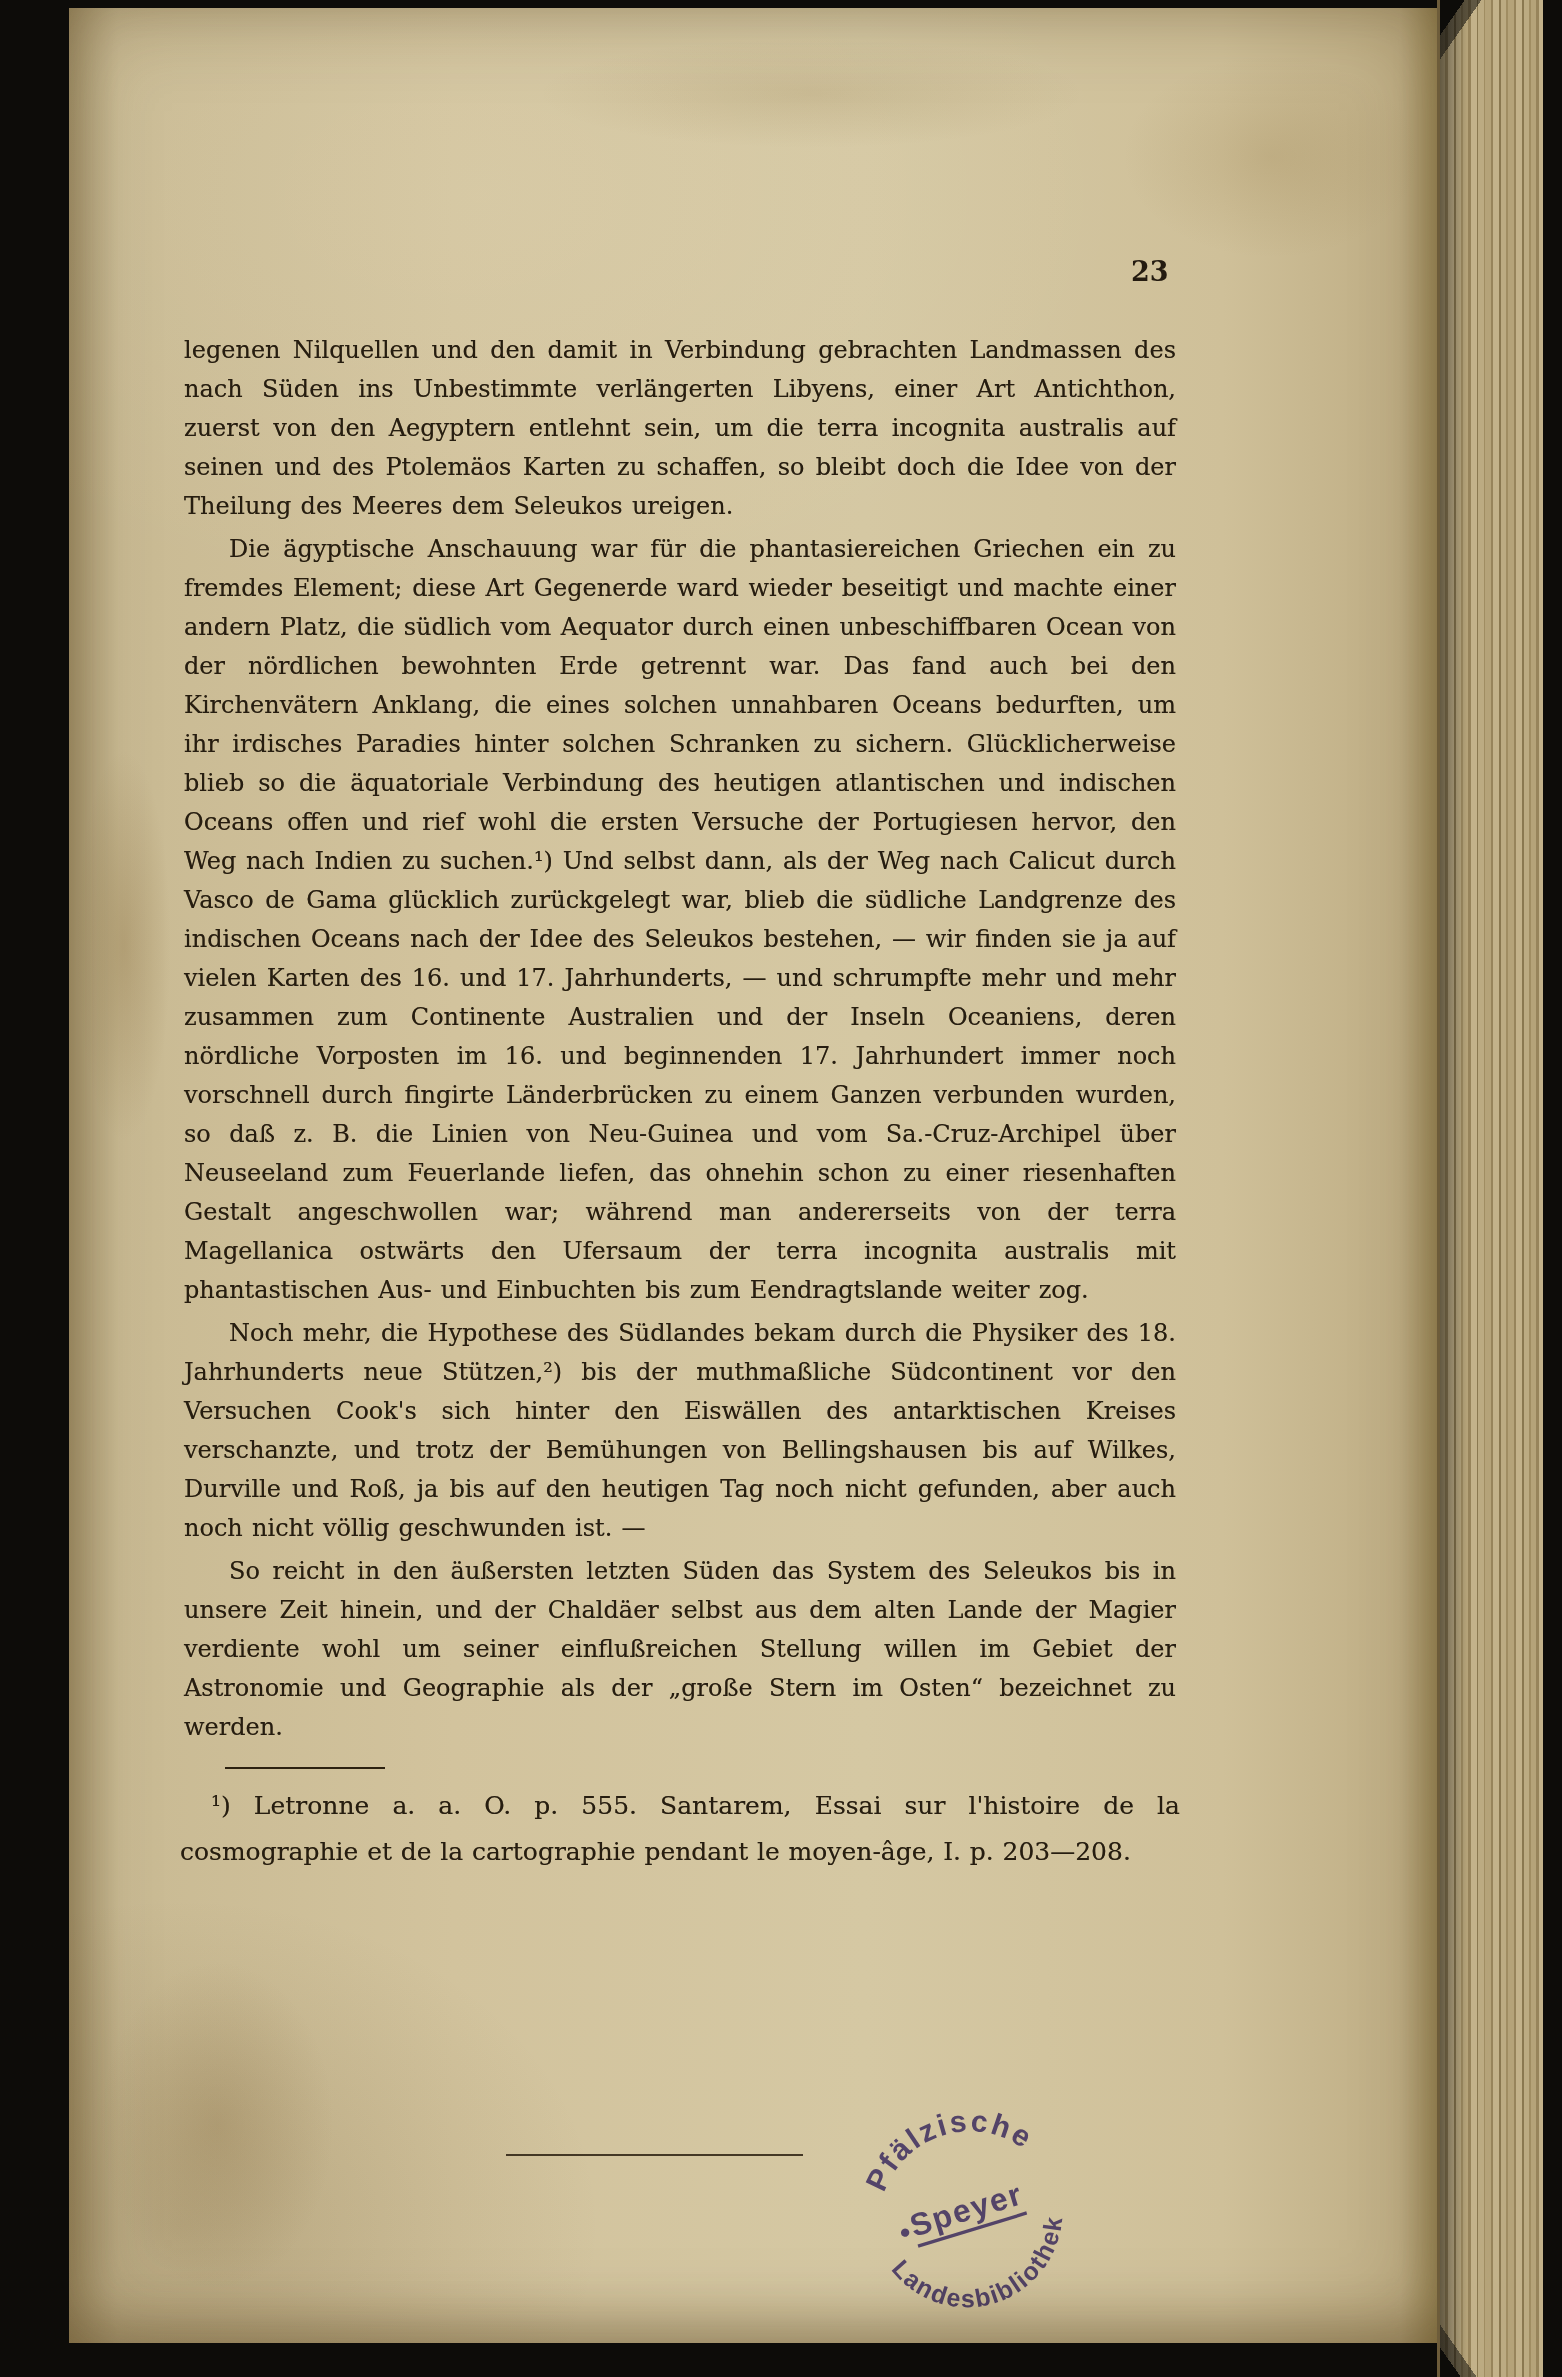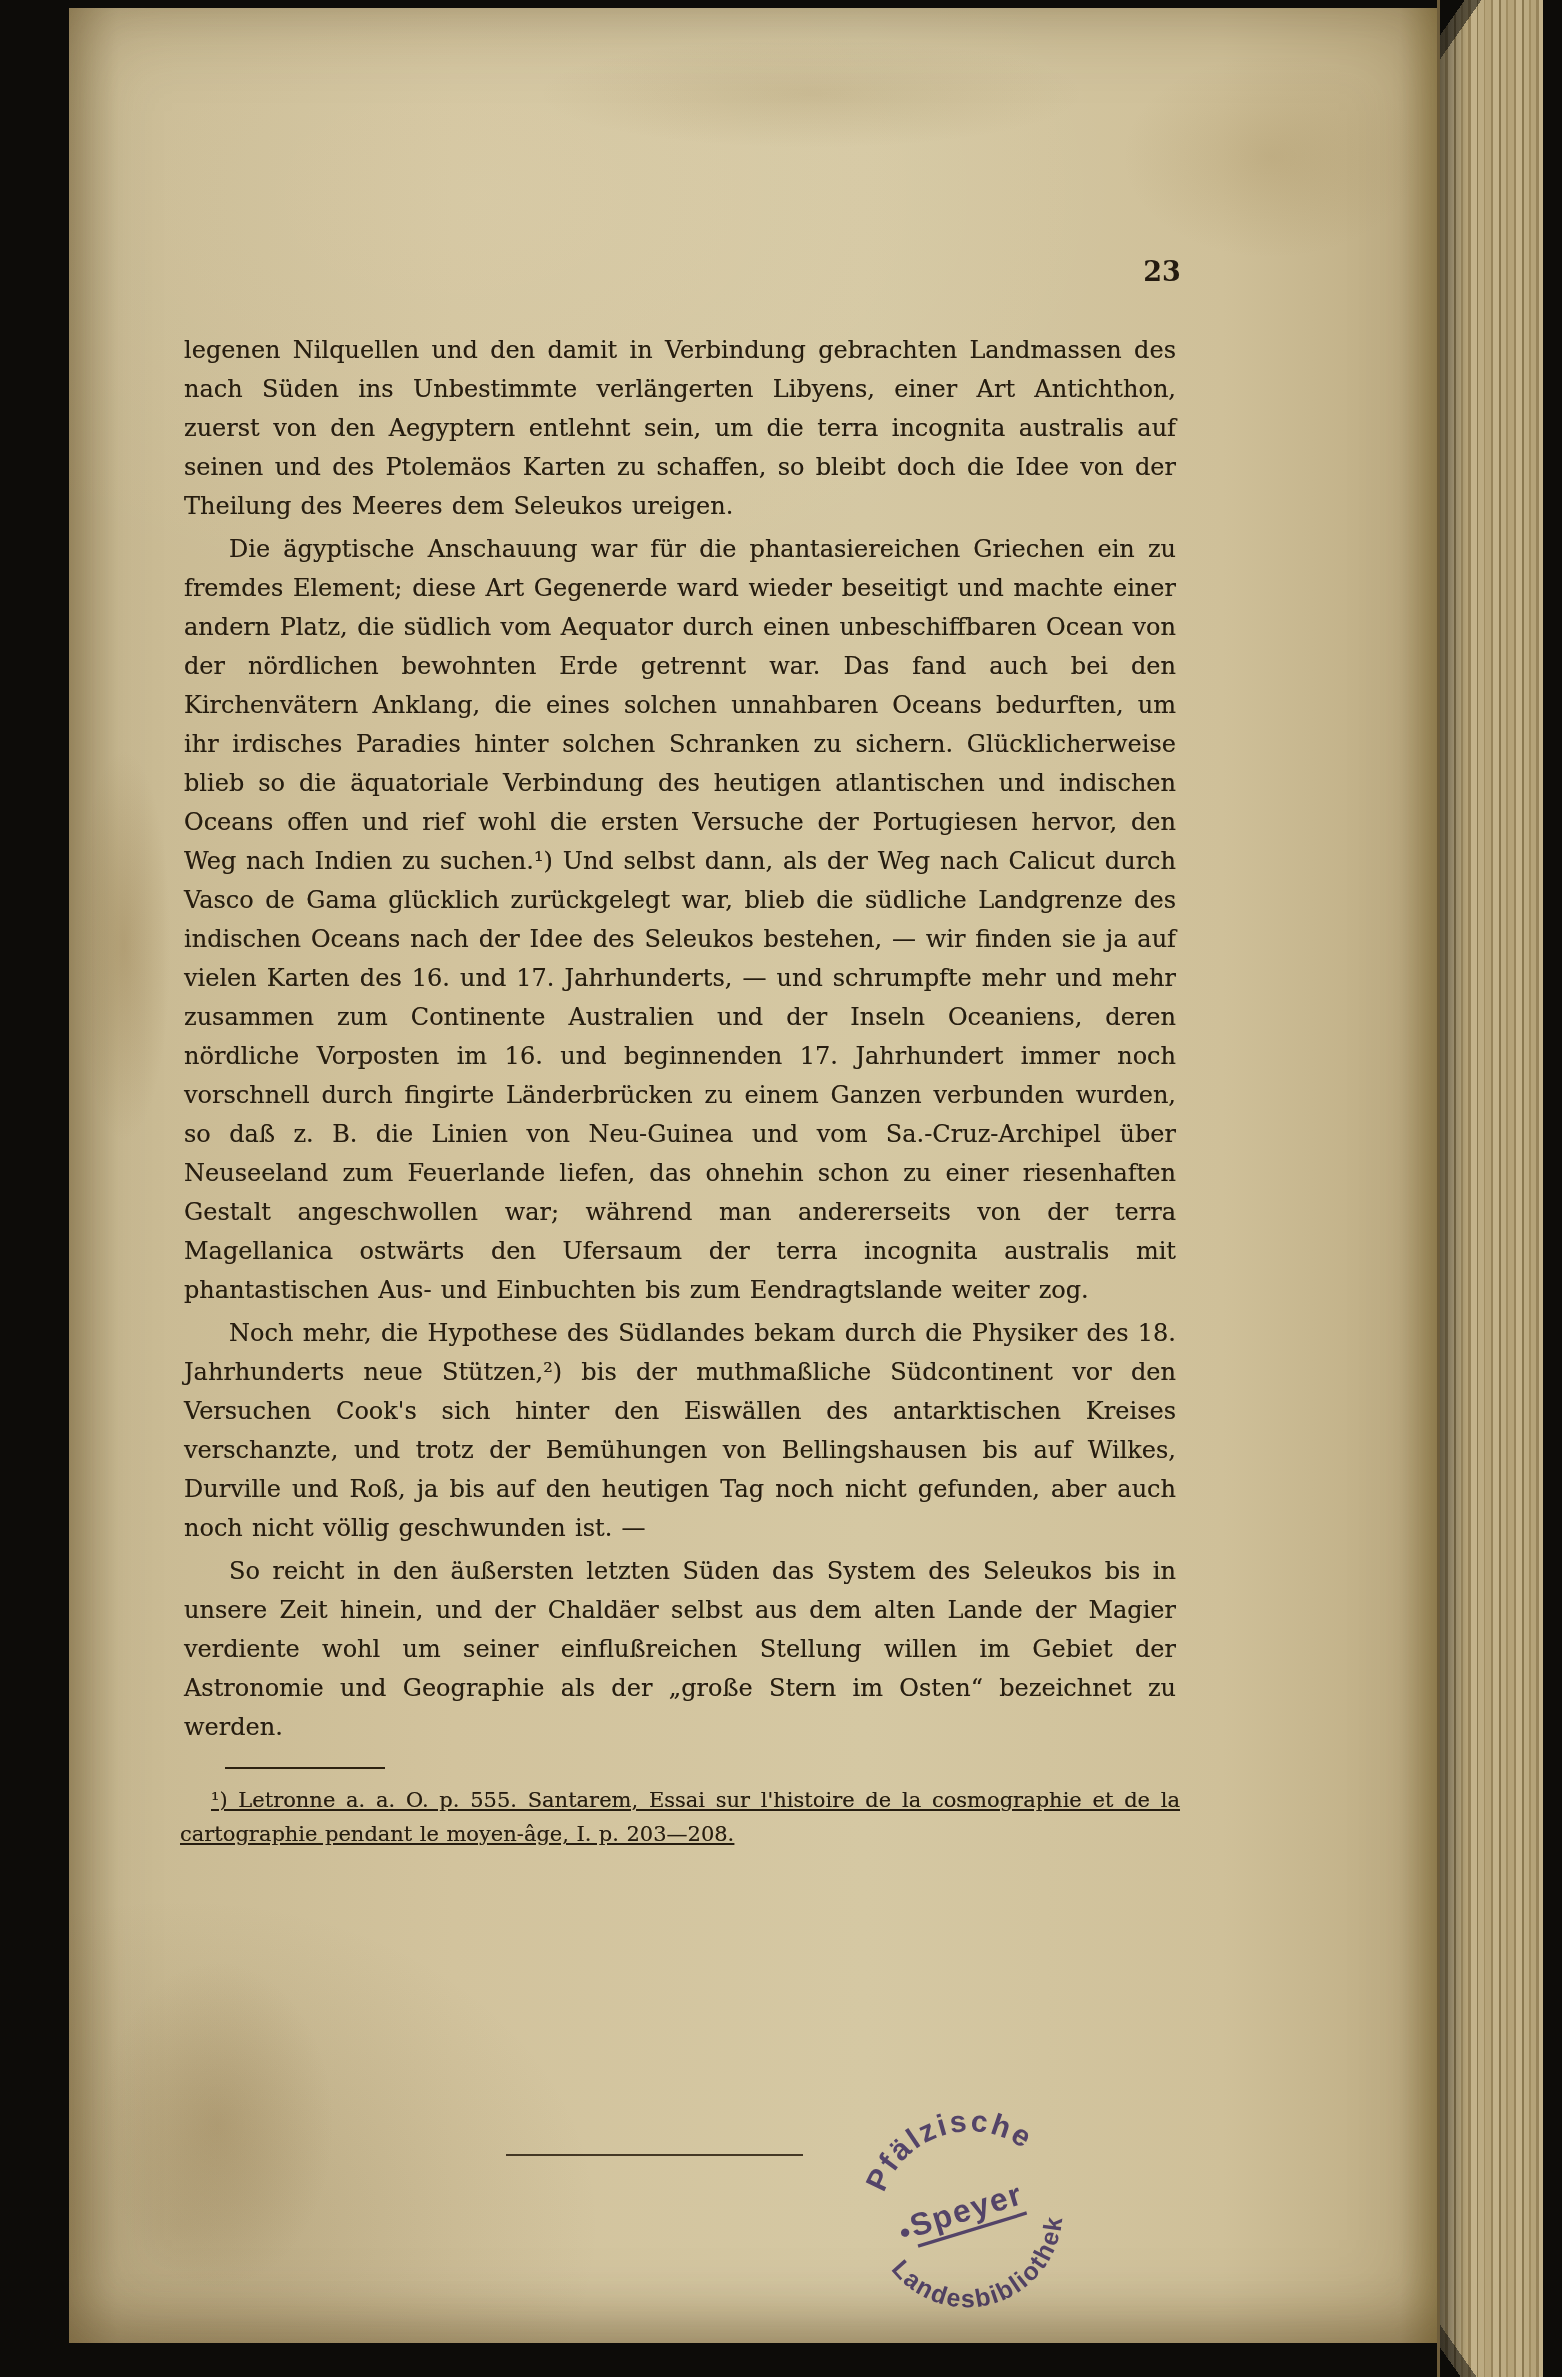--- a/index.html
+++ b/index.html
@@ -31,40 +31,40 @@
     border-left:3.1px solid #6d5c3a;
   }
   .fore-edge .edge-black{position:absolute;right:0;top:0;width:19px;height:100%;background:#0d0c09;}
   .fore-edge .corner-top{position:absolute;left:0;top:0;width:100%;height:70px;
     background:linear-gradient(125deg,#0d0c09 0 20.3px,rgba(13,12,9,0.55) 20.3px 34px,transparent 34px);}
   .fore-edge .corner-bottom{position:absolute;left:0;bottom:0;width:100%;height:55px;
     background:linear-gradient(55deg,#0d0c09 0 17px,rgba(13,12,9,0.5) 17px 30px,transparent 30px);}
 
   
   .page-number{
-    position:absolute;left:1062px;top:248px;width:62px;text-align:center;
+    position:absolute;left:1062px;top:248px;width:62px;text-align:left;
     font-family:"DejaVu Serif",serif;font-weight:bold;font-size:27px;color:#241b10;
   }
   .text-block{
     position:absolute;left:111px;top:319px;width:1000px;
     font-family:"DejaVu Serif",serif;font-size:24px;line-height:39px;
     color:#261d10;text-align:justify;
     text-shadow:0 0 0.5px rgba(45,32,14,0.55);
     word-spacing:1.6px;
   }
   .text-block p{margin:4px;}
   .text-block p.indent{text-indent:45px;}
 
   .footnote-rule{
     width:160px;height:0;border-top:2.3px solid #2c2110;
     margin:20.3px 0 14px 45px;
   }
   .footnotes{
-    font-family:"DejaVu Serif",serif;font-size:21px;line-height:34px;
-    color:#261d10;text-align:justify;word-spacing:0.8px;text-decoration:underline;
+    font-family:"DejaVu Serif",serif;font-size:25px;line-height:46px;
+    color:#261d10;text-align:justify;word-spacing:0.8px;
   }
   .footnotes p{margin:0;text-indent:31px;}
 
   .divider2{
     position:absolute;left:437px;top:2146px;width:297px;height:0;
     border-top:2.3px solid rgba(42,31,15,0.85);
   }
 
   
   .stamp{

